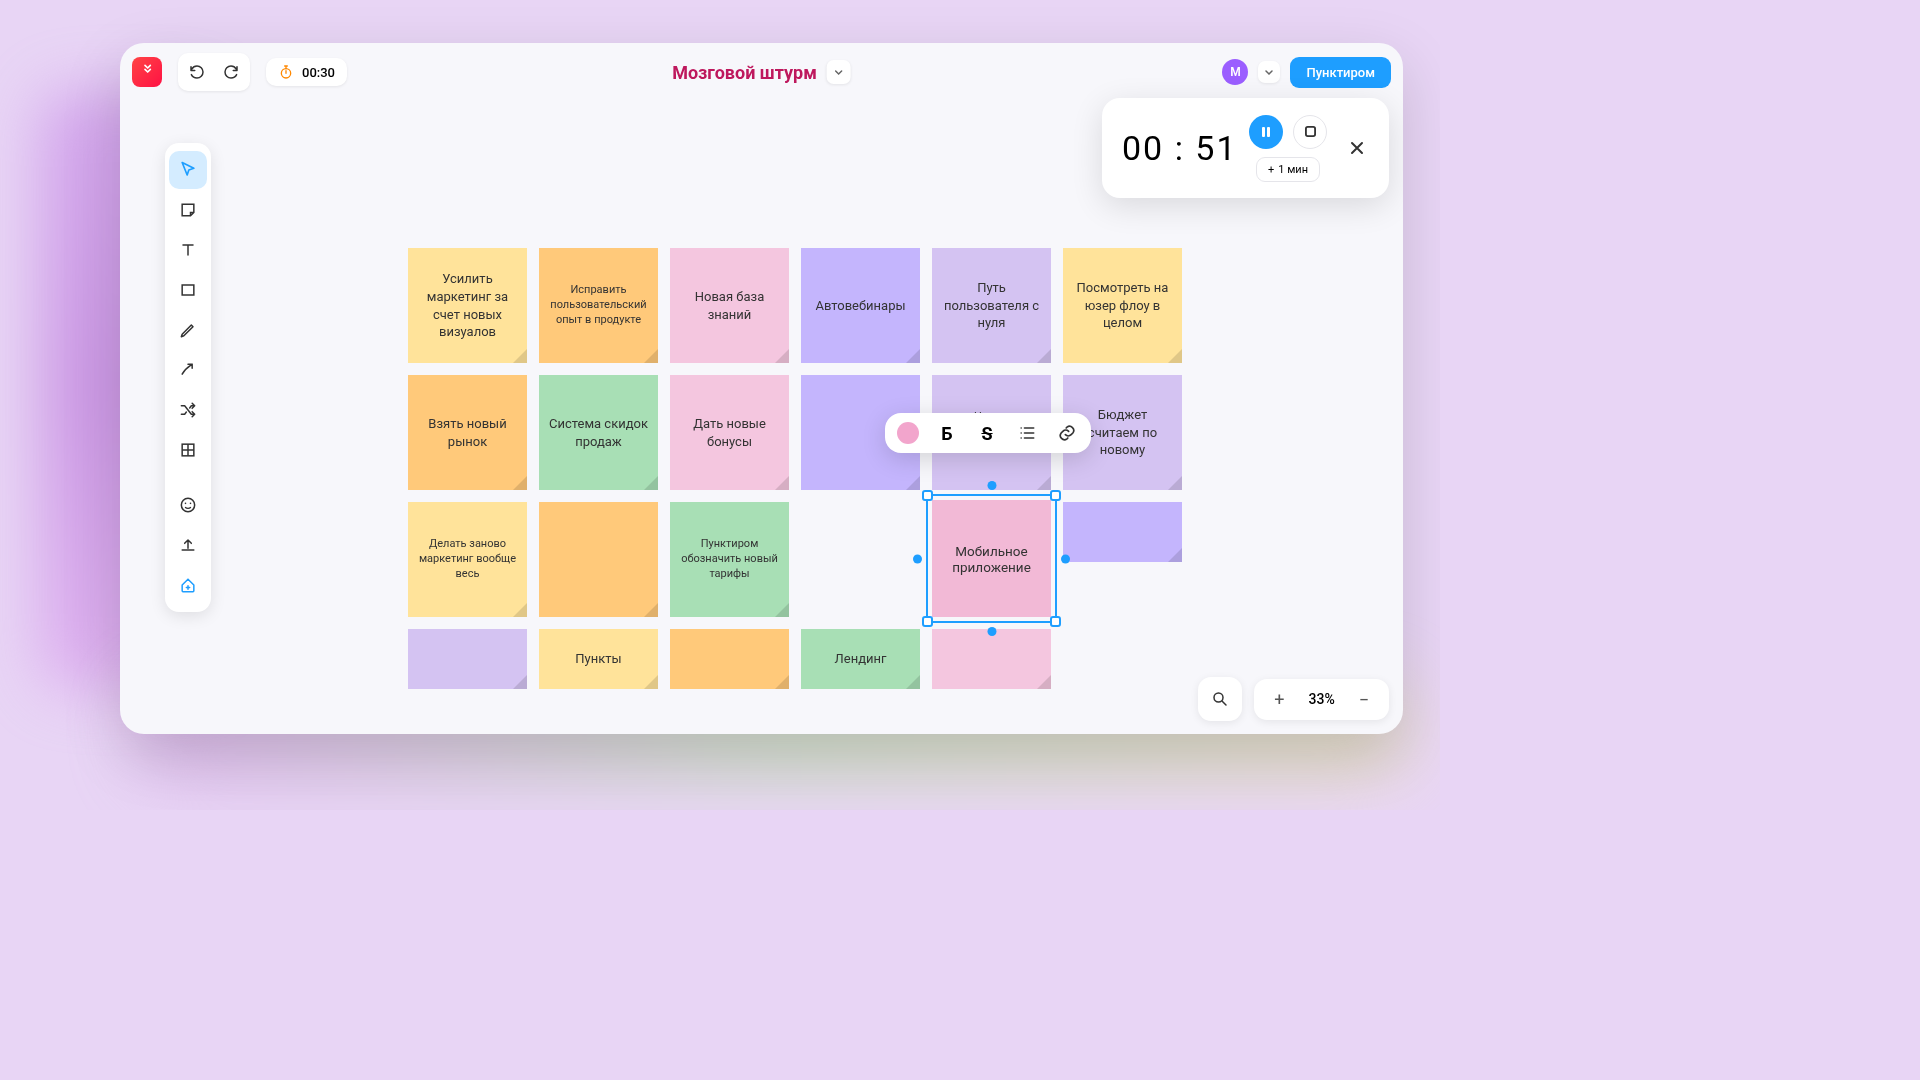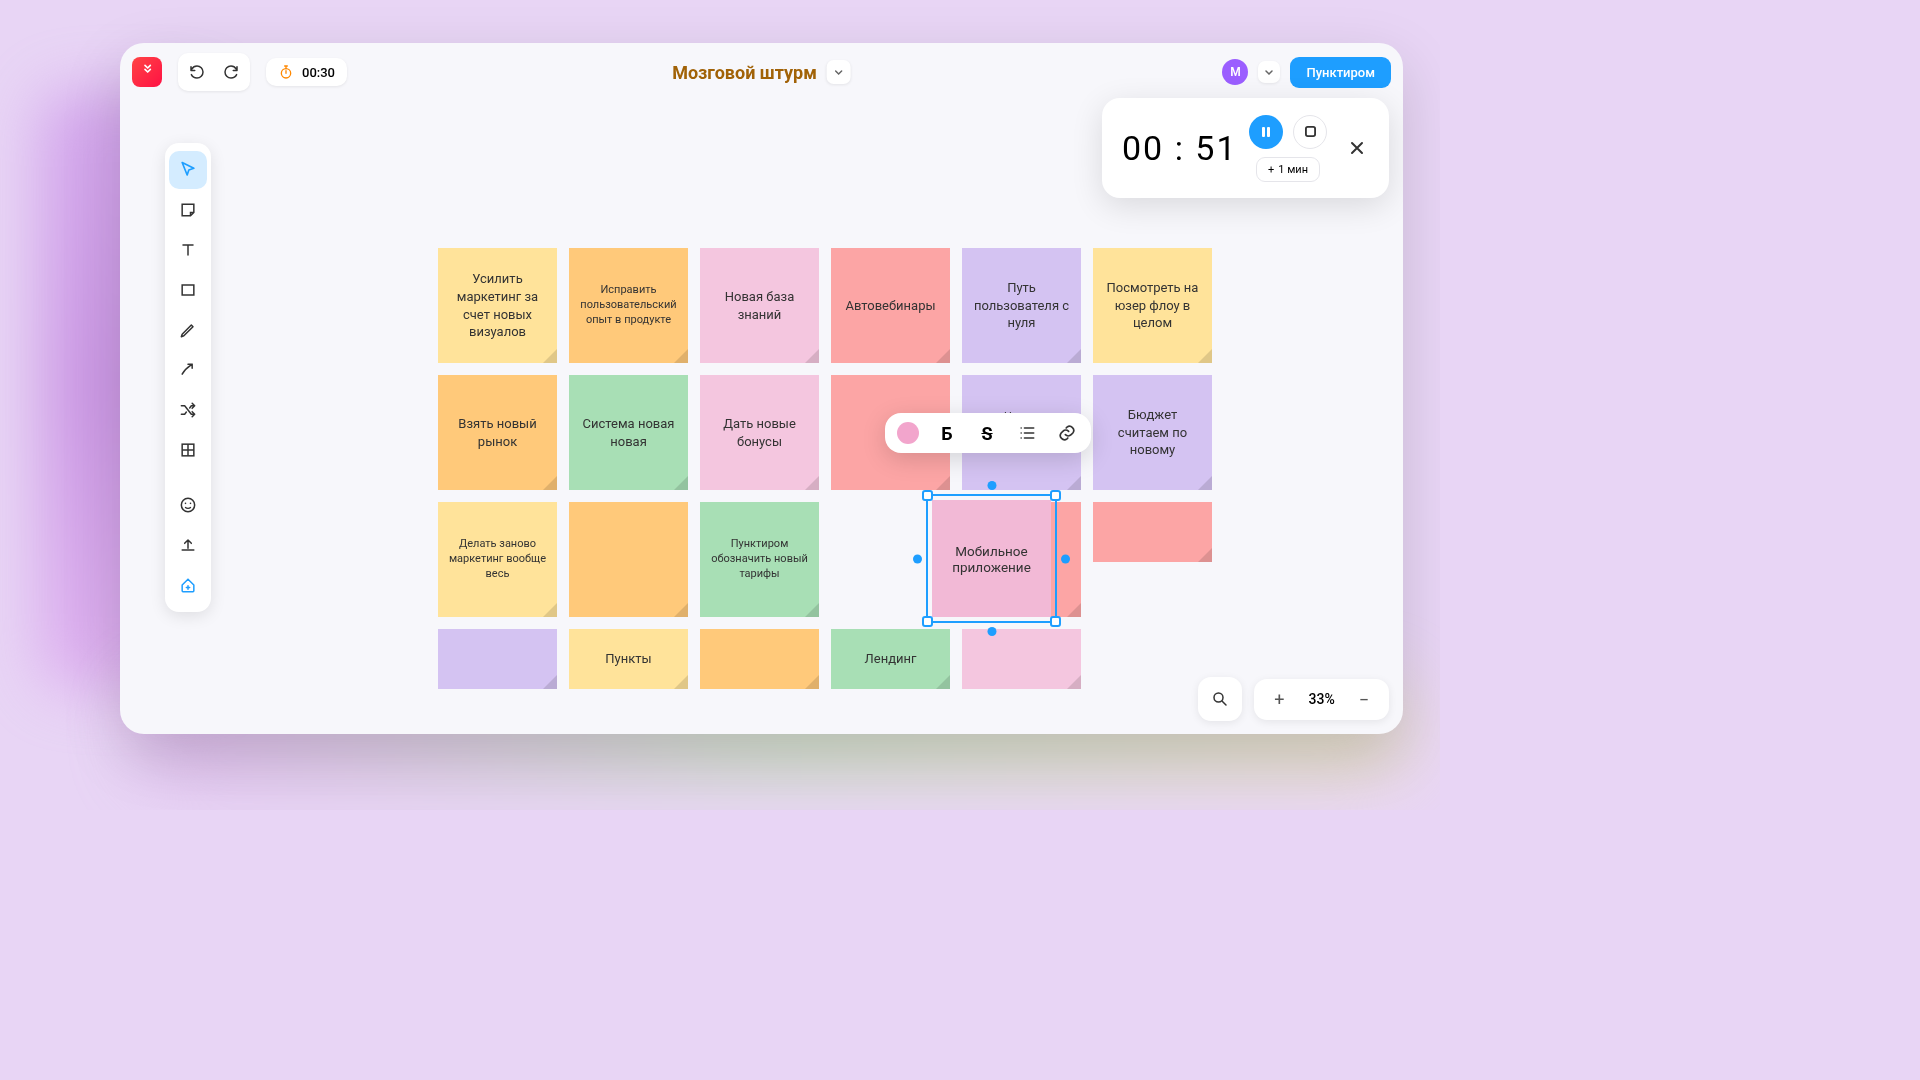--- a/index.html
+++ b/index.html
@@ -12,44 +12,44 @@
 .app-window { position: absolute; left: 120px; top: 43px; right: 37px; bottom: 76px; background: #f7f7fb; border-radius: 24px; box-shadow: 0 20px 60px rgba(0,0,0,0.15); overflow: hidden; }
 
 .topbar { position: absolute; top: 10px; left: 12px; right: 12px; height: 38px; display: flex; align-items: center; }
 .logo { width: 30px; height: 30px; background: linear-gradient(135deg, #ff4444, #ff1144); border-radius: 8px; display: flex; align-items: center; justify-content: center; }
 .logo svg { width: 16px; height: 16px; }
 .undo-redo { display: flex; gap: 4px; margin-left: 16px; background: #fff; border-radius: 10px; padding: 4px; box-shadow: 0 1px 3px rgba(0,0,0,0.08);}
 .icon-btn { width: 30px; height: 30px; display: flex; align-items: center; justify-content: center; cursor: pointer; border-radius: 8px; }
 .timer-pill { margin-left: 16px; background: #fff; border-radius: 10px; padding: 6px 12px; display: flex; align-items: center; gap: 8px; box-shadow: 0 1px 3px rgba(0,0,0,0.08); font-size: 13px; font-weight: 500; }
 .timer-pill svg { width: 16px; height: 16px; }
 .title-wrap { position: absolute; left: 50%; transform: translateX(-50%); display: flex; align-items: center; gap: 10px; }
-.title { font-size: 18px; font-weight: 700; color: #a16207; }
+.title { font-size: 18px; font-weight: 700; color: #be185d; }
 .chevron-btn { width: 24px; height: 24px; background: #fff; border-radius: 7px; display: flex; align-items: center; justify-content: center; cursor: pointer; box-shadow: 0 1px 3px rgba(0,0,0,0.08);}
 .topbar-right { margin-left: auto; display: flex; align-items: center; gap: 10px; }
 .avatar { width: 26px; height: 26px; background: #9b5eff; border-radius: 50%; color: #fff; font-size: 12px; font-weight: 600; display: flex; align-items: center; justify-content: center; }
 .invite-btn { width: 22px; height: 22px; background: #fff; border-radius: 7px; display: flex; align-items: center; justify-content: center; cursor: pointer; box-shadow: 0 1px 3px rgba(0,0,0,0.08);}
 .share-btn { background: #1e9eff; color: #fff; border: none; padding: 8px 16px; border-radius: 9px; font-size: 13px; font-weight: 500; cursor: pointer; }
 
 .toolbar { position: absolute; left: 45px; top: 100px; width: 46px; background: #fff; border-radius: 14px; padding: 8px 4px; display: flex; flex-direction: column; align-items: center; gap: 2px; box-shadow: 0 4px 16px rgba(0,0,0,0.1); }
 .tool-btn { width: 38px; height: 38px; display: flex; align-items: center; justify-content: center; cursor: pointer; border-radius: 10px; }
 .tool-btn.active { background: #d4ecff; }
 .tool-btn svg { width: 20px; height: 20px; }
 .tool-sep { width: 26px; height: 1px; background: transparent; margin: 6px 0; }
 
 .canvas { position: absolute; left: 120px; top: 60px; right: 0; bottom: 0; }
 
-.note-grid { position: absolute; left: 168px; top: 145px; display: grid; grid-template-columns: repeat(6, 119px); grid-auto-rows: 115px; gap: 12px 12px; margin-left: 30px; }
+.note-grid { position: absolute; left: 168px; top: 145px; display: grid; grid-template-columns: repeat(6, 119px); grid-auto-rows: 115px; gap: 12px 12px; }
 .note { position: relative; border-radius: 0; padding: 12px 8px; display: flex; align-items: center; justify-content: center; text-align: center; font-size: 13px; line-height: 1.35; color: #333; }
 .note::after { content:""; position:absolute; right:0; bottom:0; width:0; height:0; border-style:solid; border-width: 0 0 14px 14px; border-color: transparent transparent rgba(0,0,0,0.12) transparent; }
 .note.small { font-size: 11px; }
 .c-yellow { background: #ffe39a; }
 .c-orange { background: #ffc97a; }
 .c-green { background: #a8dfb5; }
 .c-pink { background: #f4c6df; }
-.c-red { background: #fca5a5; text-align: center; }
+.c-red { background: #c4b5fd; text-align: center; }
 .c-purple { background: #d4c3f2; }
 
 .selected-note { position: absolute; left: 692px; top: 397px; width: 119px; height: 117px; background: #f2b9d6; display: flex; align-items: center; justify-content: center; text-align: center; font-size: 13.5px; color: #333; padding: 10px; }
 .sel-frame { position: absolute; left: 686px; top: 391px; width: 131px; height: 129px; border: 2.5px solid #1e9eff; border-radius: 3px; pointer-events: none; }
 .sel-handle { position: absolute; width: 11px; height: 11px; background: #fff; border: 2.5px solid #1e9eff; border-radius: 3px; }
 .sel-dot { position: absolute; width: 9px; height: 9px; background: #1e9eff; border-radius: 50%; }
 
 .float-toolbar { position: absolute; left: 645px; top: 310px; background: #fff; border-radius: 16px; padding: 8px 12px; display: flex; align-items: center; gap: 16px; box-shadow: 0 6px 24px rgba(0,0,0,0.15); }
 .color-swatch { width: 22px; height: 22px; background: #f2a5cc; border-radius: 50%; }
 .fmt-btn { width: 24px; height: 24px; display: flex; align-items: center; justify-content: center; cursor: pointer; font-size: 18px; font-weight: 700; }
@@ -189,21 +189,21 @@
 
   <div class="canvas">
     <div class="note-grid" id="note-grid" style="grid-template-rows: 115px 115px 115px 60px;">
         <div class="note c-yellow">Усилить маркетинг за счет новых визуалов</div>
         <div class="note c-orange small">Исправить пользовательский опыт в продукте</div>
         <div class="note c-pink">Новая база знаний</div>
         <div class="note c-red">Автовебинары</div>
         <div class="note c-purple">Путь пользователя с нуля</div>
         <div class="note c-yellow">Посмотреть на юзер флоу в целом</div>
         <div class="note c-orange">Взять новый рынок</div>
-        <div class="note c-green">Система новая новая</div>
+        <div class="note c-green">Система скидок продаж</div>
         <div class="note c-pink">Дать новые бонусы</div>
         <div class="note c-red"></div>
         <div class="note c-purple small">Новые методически я отдела продаж</div>
         <div class="note c-purple">Бюджет считаем по новому</div>
         <div class="note c-yellow small">Делать заново маркетинг вообще весь</div>
         <div class="note c-orange"></div>
         <div class="note c-green small">Пунктиром обозначить новый тарифы</div>
         <div style="visibility: hidden;"></div>
         <div class="note c-red"></div>
         <div class="note c-red" style="height: 60px; align-self: start;"></div>

